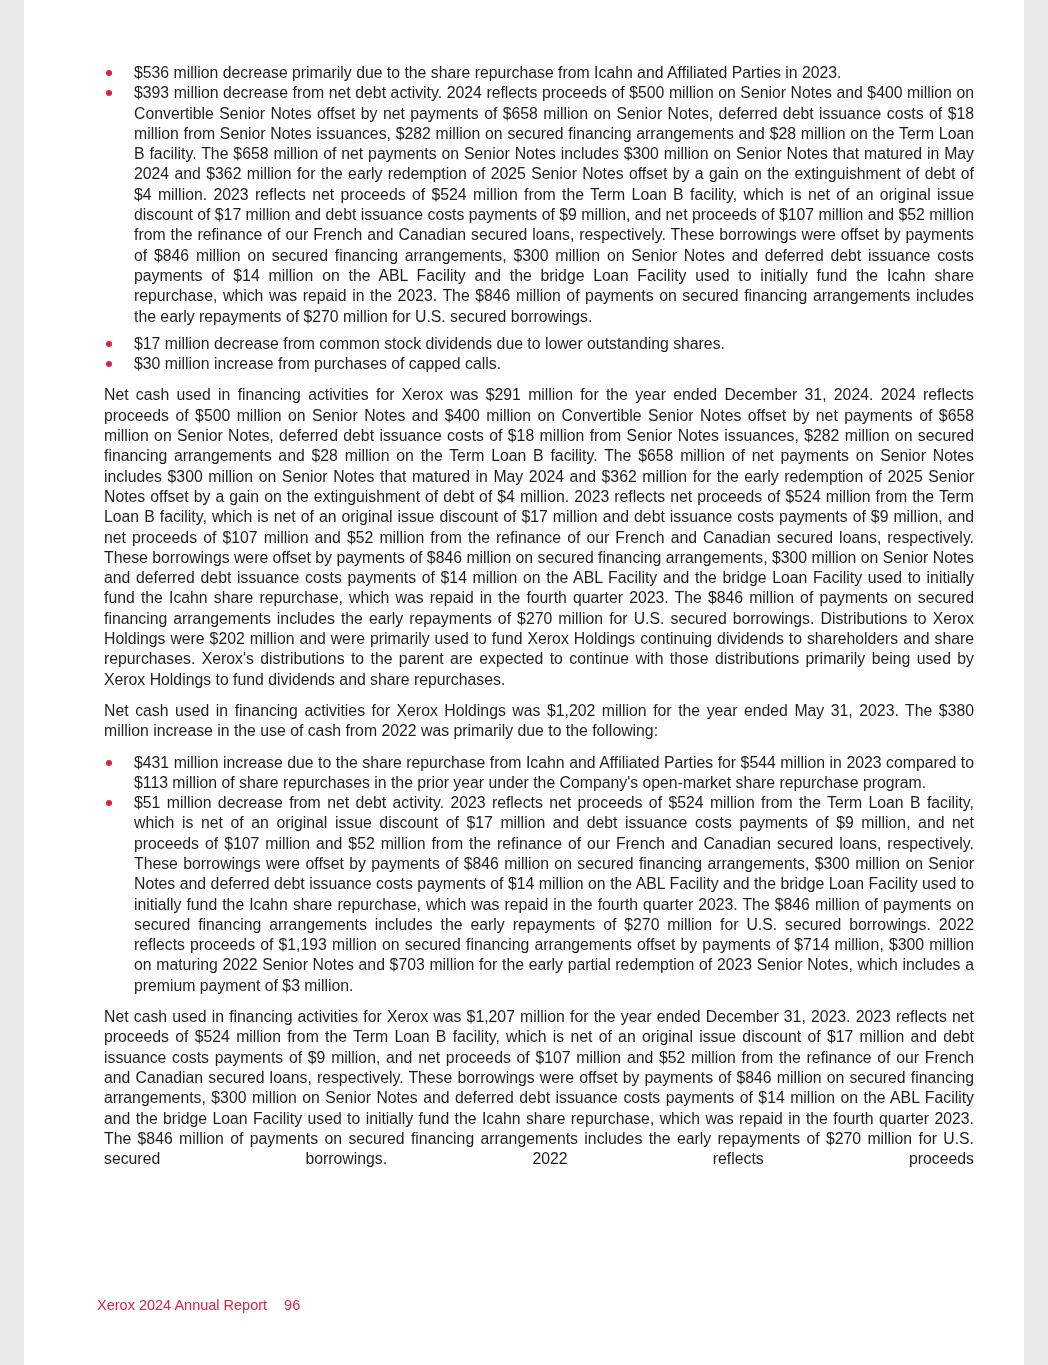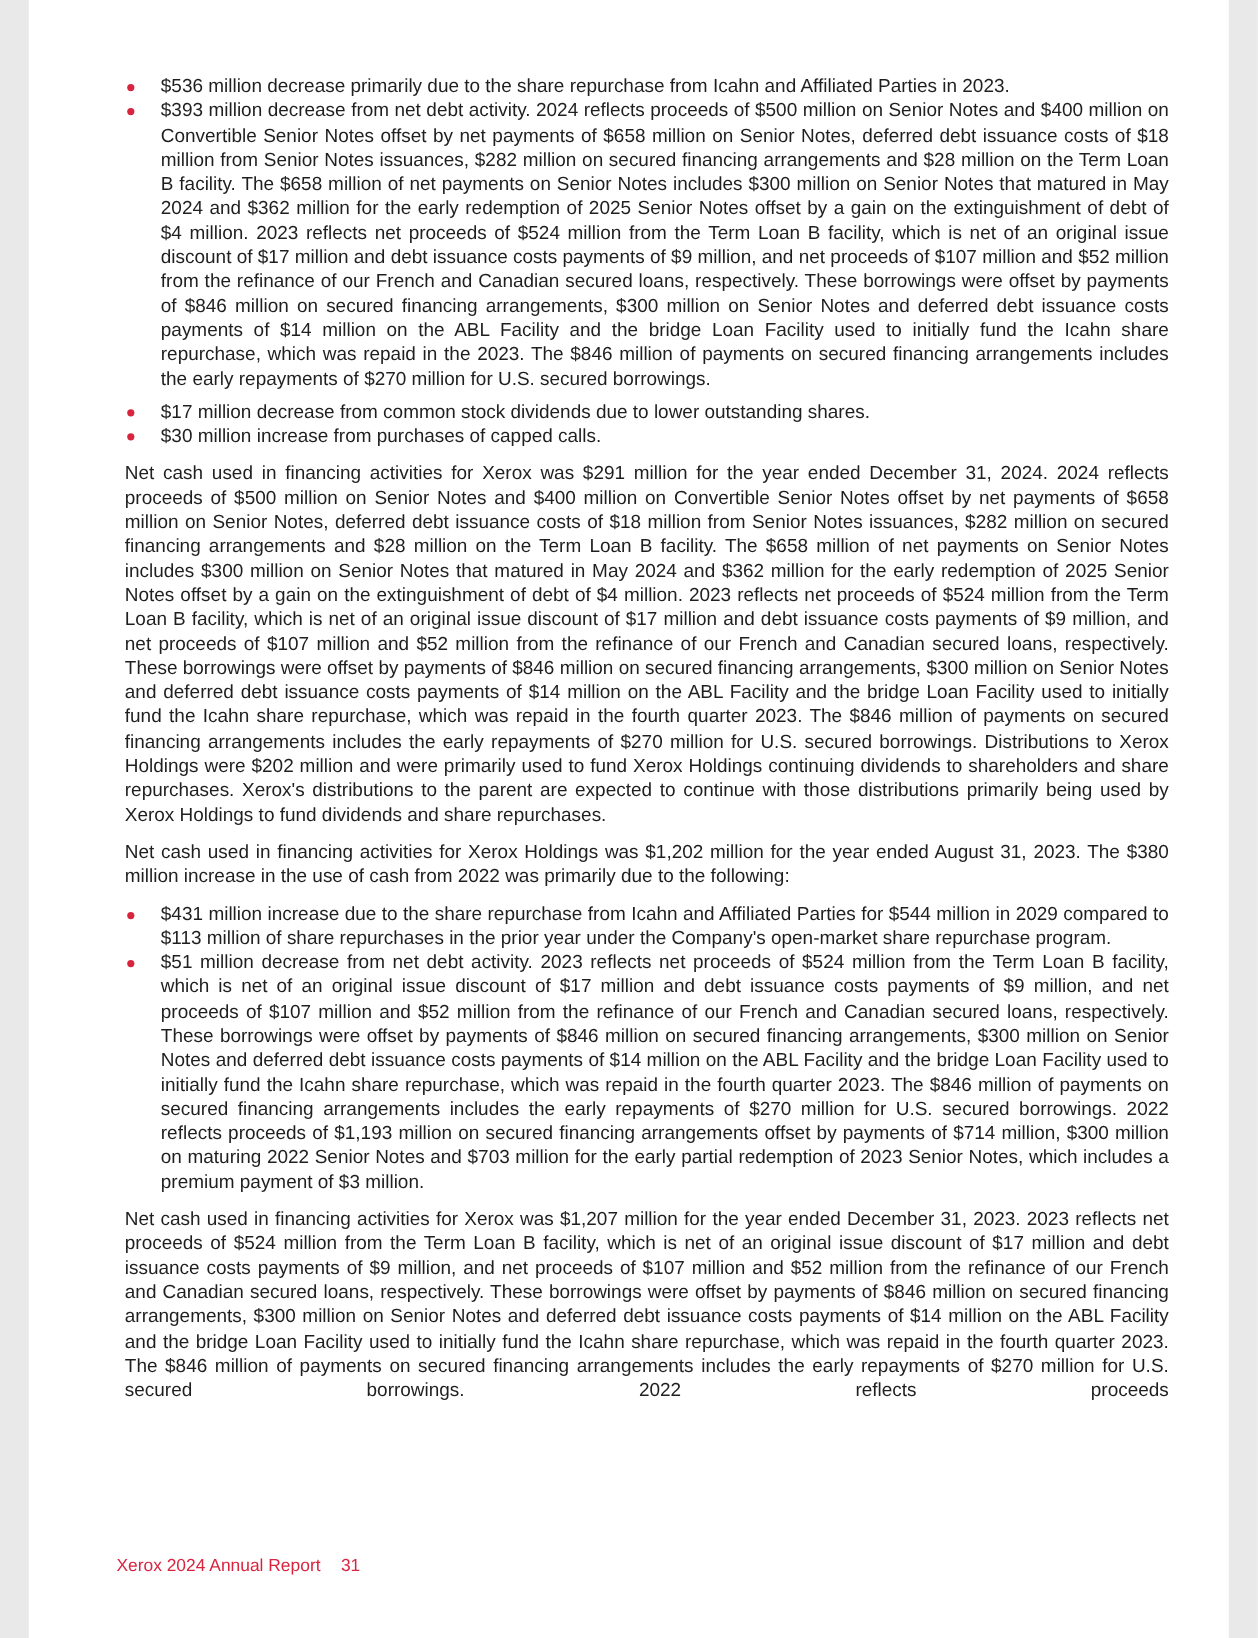--- a/index.html
+++ b/index.html
@@ -73,33 +73,33 @@
         <span>$17 million decrease from common stock dividends due to lower outstanding shares.</span>
       </li>
       <li>
         <span class="bullet-dot"></span>
         <span>$30 million increase from purchases of capped calls.</span>
       </li>
     </ul>
 
     <p class="mt-m">Net cash used in financing activities for Xerox was $291 million for the year ended December 31, 2024. 2024 reflects proceeds of $500 million on Senior Notes and $400 million on Convertible Senior Notes offset by net payments of $658 million on Senior Notes, deferred debt issuance costs of $18 million from Senior Notes issuances, $282 million on secured financing arrangements and $28 million on the Term Loan B facility. The $658 million of net payments on Senior Notes includes $300 million on Senior Notes that matured in May 2024 and $362 million for the early redemption of 2025 Senior Notes offset by a gain on the extinguishment of debt of $4 million. 2023 reflects net proceeds of $524 million from the Term Loan B facility, which is net of an original issue discount of $17 million and debt issuance costs payments of $9 million, and net proceeds of $107 million and $52 million from the refinance of our French and Canadian secured loans, respectively. These borrowings were offset by payments of $846 million on secured financing arrangements, $300 million on Senior Notes and deferred debt issuance costs payments of $14 million on the ABL Facility and the bridge Loan Facility used to initially fund the Icahn share repurchase, which was repaid in the fourth quarter 2023. The $846 million of payments on secured financing arrangements includes the early repayments of $270 million for U.S. secured borrowings.  Distributions to Xerox Holdings were $202 million and were primarily used to fund Xerox Holdings continuing dividends to shareholders and share repurchases. Xerox's distributions to the parent are expected to continue with those distributions primarily being used by Xerox Holdings to fund dividends and share repurchases.</p>
 
-    <p class="mt-m">Net cash used in financing activities for Xerox Holdings was $1,202 million for the year ended August 31, 2023. The $380 million increase in the use of cash from 2022 was primarily due to the following:</p>
+    <p class="mt-m">Net cash used in financing activities for Xerox Holdings was $1,202 million for the year ended May 31, 2023. The $380 million increase in the use of cash from 2022 was primarily due to the following:</p>
 
     <ul class="mt-m">
       <li>
         <span class="bullet-dot"></span>
-        <span>$431 million increase due to the share repurchase from Icahn and Affiliated Parties for $544 million in 2029 compared to $113 million of share repurchases in the prior year under the Company's open-market share repurchase program.</span>
+        <span>$431 million increase due to the share repurchase from Icahn and Affiliated Parties for $544 million in 2023 compared to $113 million of share repurchases in the prior year under the Company's open-market share repurchase program.</span>
       </li>
       <li>
         <span class="bullet-dot"></span>
         <span>$51 million decrease from net debt activity. 2023 reflects net proceeds of $524 million from the Term Loan B facility, which is net of an original issue discount of $17 million and debt issuance costs payments of $9 million, and net proceeds of $107 million and $52 million from the refinance of our French and Canadian secured loans, respectively. These borrowings were offset by payments of $846 million on secured financing arrangements, $300 million on Senior Notes and deferred debt issuance costs payments of $14 million on the ABL Facility and the bridge Loan Facility used to initially fund the Icahn share repurchase, which was repaid in the fourth quarter 2023. The $846 million of payments on secured financing arrangements includes the early repayments of $270 million for U.S. secured borrowings. 2022 reflects proceeds of $1,193 million on secured financing arrangements offset by payments of $714 million, $300 million on maturing 2022 Senior Notes and $703 million for the early partial redemption of 2023 Senior Notes, which includes a premium payment of $3 million.</span>
       </li>
     </ul>
 
     <p class="mt-m justify-last">Net cash used in financing activities for Xerox was $1,207 million for the year ended December 31, 2023. 2023 reflects net proceeds of $524 million from the Term Loan B facility, which is net of an original issue discount of $17 million and debt issuance costs payments of $9 million, and net proceeds of $107 million and $52 million from the refinance of our French and Canadian secured loans, respectively. These borrowings were offset by payments of $846 million on secured financing arrangements, $300 million on Senior Notes and deferred debt issuance costs payments of $14 million on the ABL Facility and the bridge Loan Facility used to initially fund the Icahn share repurchase, which was repaid in the fourth quarter 2023. The $846 million of payments on secured financing arrangements includes the early repayments of $270 million for U.S. secured borrowings. 2022 reflects proceeds</p>
 
   </div>
 
   <div class="footer">
-    <span>Xerox 2024 Annual Report</span><span class="page-num">31</span>
+    <span>Xerox 2024 Annual Report</span><span class="page-num">96</span>
   </div>
 </div>
 
 </body></html>

